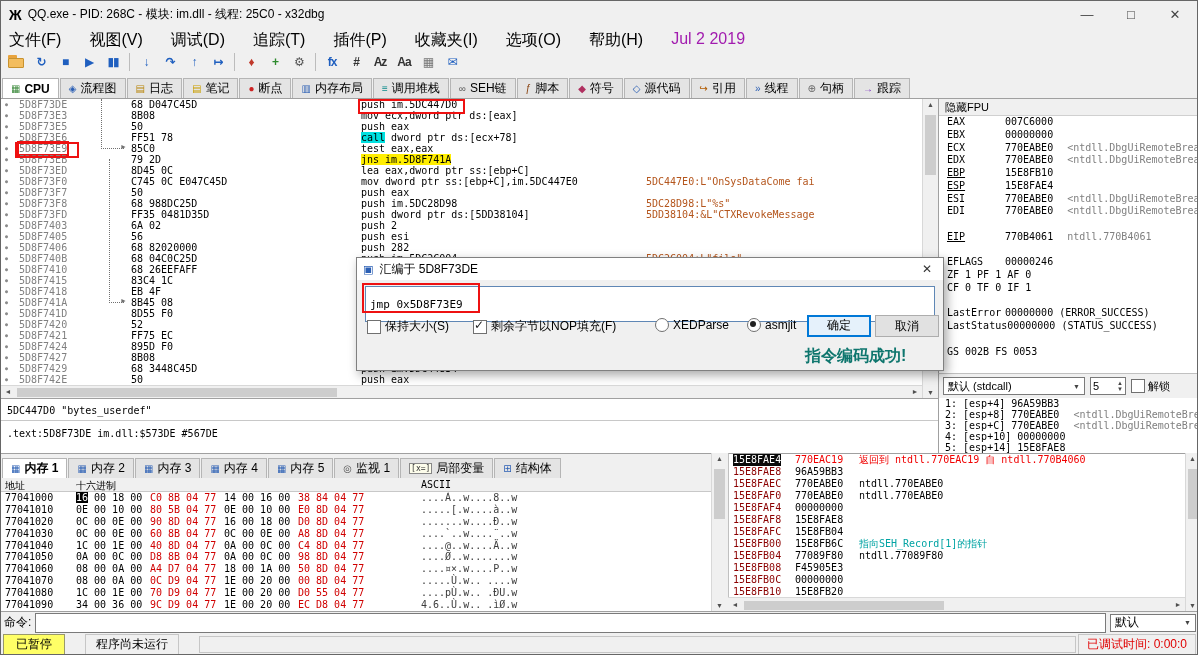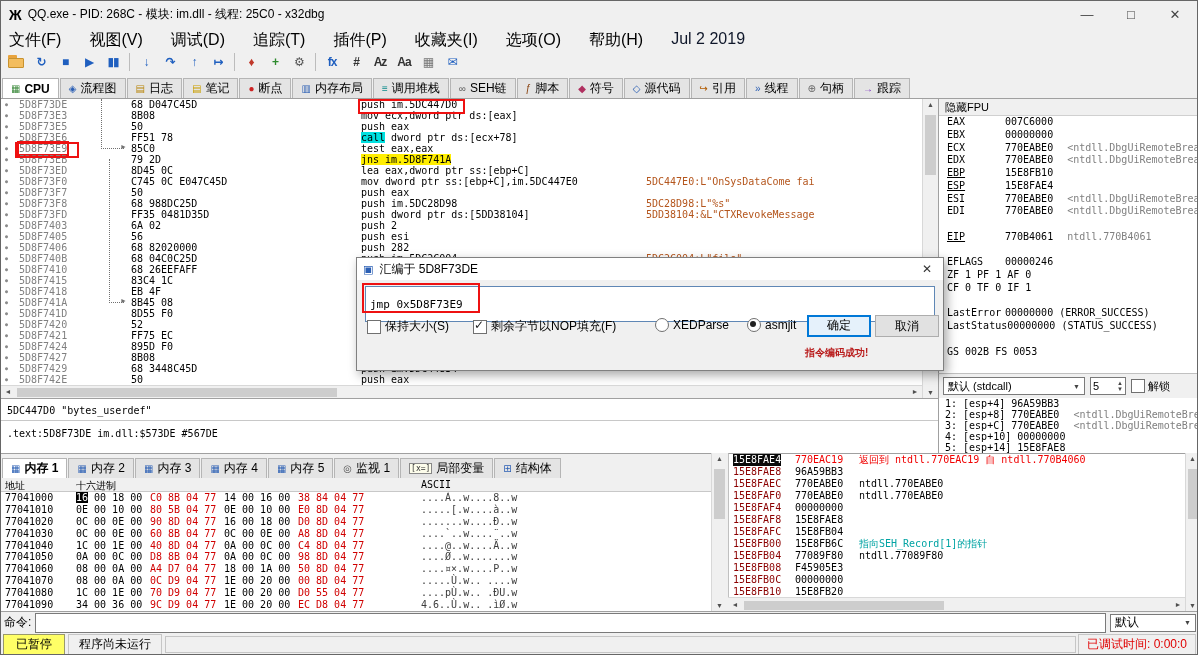--- a/index.html
+++ b/index.html
@@ -10,21 +10,21 @@
   
   #titlebar{position:absolute;left:0;top:0;width:100%;height:27px;display:flex;align-items:center;background:#f0f0f0;}
   #appicon{font-size:14px;font-weight:bold;margin:0 6px 0 8px;}
   #title{font-size:12px;}
   #wincontrols{margin-left:auto;display:flex;height:100%;}
   .winbtn{width:44px;text-align:center;line-height:27px;font-size:13px;color:#444;}
 
   
   #menubar{position:absolute;left:0;top:27px;width:100%;height:21px;display:flex;align-items:flex-start;font-size:16px;gap:12px;}
   .menu-item{padding:2px 8px;}
-  .menu-date{padding:2px 8px;color:#0f172a;}
+  .menu-date{padding:2px 8px;color:#a21caf;}
 
   
   #toolbar{position:absolute;left:0;top:48px;width:100%;height:26px;display:flex;align-items:center;padding-left:4px;box-sizing:border-box;}
   .tb-btn{width:24px;height:22px;display:flex;align-items:center;justify-content:center;font-size:13px;position:relative;}
   .tb-glyph{font-weight:bold;font-size:12px;letter-spacing:-1px;}
   .tb-sep{width:1px;height:18px;background:#bcbcbc;margin:0 4px;}
   .folder-tab{position:absolute;width:9px;height:4px;background:#e8a33d;top:4px;left:3px;border-radius:1px;}
   .folder-body{position:absolute;width:16px;height:10px;background:#f3bd5e;border:1px solid #c8922e;top:7px;left:3px;border-radius:1px;box-sizing:border-box;}
 
   
@@ -114,41 +114,41 @@
   #stackhscroll{left:727px;top:596px;width:457px;height:14px;border-top:1px solid #d8d8d8;box-sizing:border-box;}
 
   
   #cmdline{position:absolute;left:0;top:610px;width:1198px;height:22px;background:#f0f0f0;border-top:1px solid #a0a0a0;box-sizing:border-box;display:flex;align-items:center;gap:4px;padding:0 3px;}
   #cmdlabel{font-size:12px;}
   #cmdinput{flex:1;height:16px;border:1px solid #7a7a7a;background:#fff;font-size:11px;font-family:"DejaVu Sans Mono",monospace;}
   #cmdprofile{width:86px;height:18px;background:#fff;border:1px solid #7a7a7a;display:flex;align-items:center;justify-content:space-between;font-size:12px;padding:0 4px;box-sizing:border-box;}
 
   #statusbar{position:absolute;left:0;top:632px;width:1198px;height:23px;background:#f0f0f0;display:flex;align-items:center;box-sizing:border-box;}
   #statusbadge{background:#ffff66;border:1px solid #9a9a6a;padding:1px 12px;font-size:12px;margin:0 2px;}
-  #statusmsg{border:1px solid #c6c6c6;padding:1px 10px;font-size:12px;margin:0 1px;}
+  #statusmsg{border:1px solid #c6c6c6;padding:1px 10px;font-size:12px;margin:0 18px;}
   #statusspacer{flex:1;border:1px solid #c6c6c6;height:17px;box-sizing:border-box;margin:0 2px;}
   #statustime{color:#e00000;font-size:12px;border:1px solid #c6c6c6;padding:1px 8px;margin:0 3px 0 0;white-space:nowrap;}
 
   
   #dialog{position:absolute;left:355px;top:256px;width:588px;height:114px;background:#f0f0f0;border:1px solid #808080;box-shadow:3px 4px 10px rgba(0,0,0,.35);z-index:20;box-sizing:border-box;}
   .dlg-title{height:22px;display:flex;align-items:center;background:#fff;font-size:12px;gap:6px;padding-left:6px;}
   .dlg-ico{color:#2b5fb4;font-size:11px;}
   .dlg-close{margin-left:auto;width:32px;text-align:center;color:#333;font-size:12px;}
   #asm-input{position:absolute;left:8px;top:28px;width:570px;height:36px;border:1px solid #5f87b5;background:#fff;font-size:11px;padding:0 4px;box-sizing:border-box;}
   #dlg-redbox{position:absolute;left:5px;top:25px;width:114px;height:26px;border:2px solid #ee1111;pointer-events:none;}
   #dialog label{position:absolute;top:60px;display:flex;align-items:center;gap:4px;font-size:12px;}
   #lbl-keep{left:10px;} #lbl-nop{left:116px;} #lbl-xed{left:298px;} #lbl-asmjit{left:390px;}
   .cb{width:12px;height:12px;border:1px solid #707070;background:#fff;display:inline-block;position:relative;}
   .cb.on::after{content:"✓";position:absolute;left:0;top:-3px;font-size:12px;color:#222;}
   .rd{width:12px;height:12px;border:1px solid #707070;border-radius:50%;background:#fff;display:inline-block;position:relative;}
   .rd.on::after{content:"";position:absolute;left:2px;top:2px;width:6px;height:6px;border-radius:50%;background:#222;}
   .btn{position:absolute;top:57px;width:64px;height:22px;background:#e1e1e1;border:1px solid #adadad;text-align:center;line-height:20px;font-size:12px;box-sizing:border-box;}
   #btn-ok{left:450px;border:2px solid #0078d7;background:#e5f1fb;line-height:17px;}
   #btn-cancel{left:518px;}
-  #dlg-status{position:absolute;left:448px;top:88px;color:#b91c1c;font-weight:bold;font-size:10px;}
+  #dlg-status{position:absolute;left:448px;top:88px;color:#0f766e;font-weight:bold;font-size:16px;}
 </style>
 </head>
 <body>
 
 <div id="root">
 
   <div id="titlebar">
     <span id="appicon">Ж</span>
     <span id="title">QQ.exe - PID: 268C - 模块: im.dll - 线程: 25C0 - x32dbg</span>
     <div id="wincontrols">

